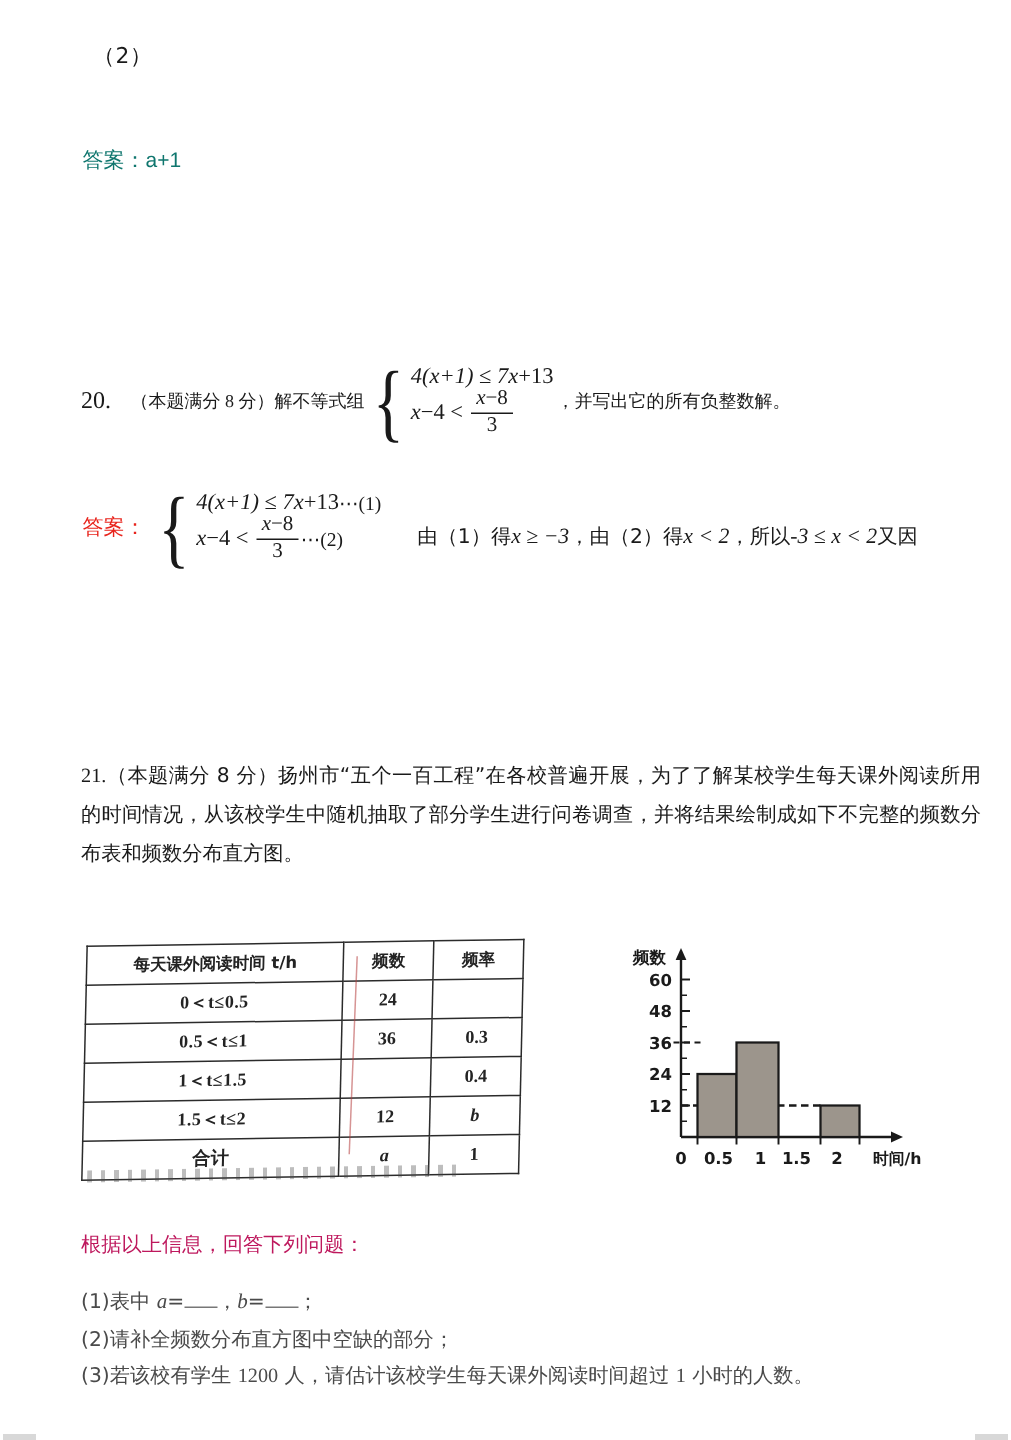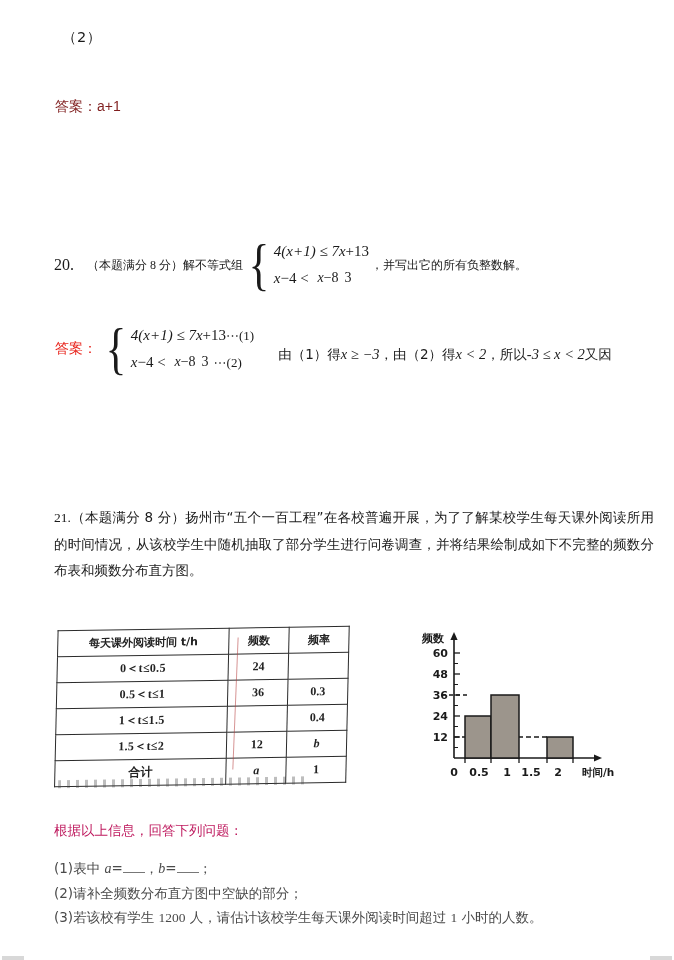--- a/index.html
+++ b/index.html
@@ -30,21 +30,21 @@
   #part2 {
     left: 62px; top: 28px;
     font-size: 14.5px;
     letter-spacing: .5px;
   }
 
   
   #ans-a1 {
     left: 55px; top: 98px;
     font-size: 14px;
-    color: #7f1d1d;
+    color: #0f766e;
     font-family: "DejaVu Sans", sans-serif;
     white-space: nowrap;
     text-align: center;
   }
   #ans-a1 .val { font-family: "Liberation Sans", sans-serif; }
 
   
   #p20 {
     left: 54px; top: 244px;
     font-size: 14px;
@@ -68,29 +68,28 @@
     font-family: "Liberation Serif", serif;
     font-weight: 300;
     transform: scaleX(.75);
     color: #1a1a1a;
     margin-right: 1px;
   }
   .sys .rows {
     display: flex;
     flex-direction: column;
     justify-content: center;
-    gap: 12px;
     font-family: "Liberation Serif", serif;
     font-size: 15px;
   }
   .sys .rows .row { white-space: nowrap; line-height: 1; display:flex; align-items:center; }
   .mi { font-style: italic; font-family: "Liberation Serif", serif; }
   .frac {
     display: inline-flex;
-    flex-direction: row;
+    flex-direction: column;
     align-items: center;
     vertical-align: middle;
     margin: 0 2px;
     line-height: 1.05;
     font-size: 14px;
   }
   .frac .num-t { padding: 0 3px; }
   .frac .bar { width: 100%; height: 1px; background: #1a1a1a; margin: 1px 0; }
   .frac .den { padding: 0 3px; }
 

